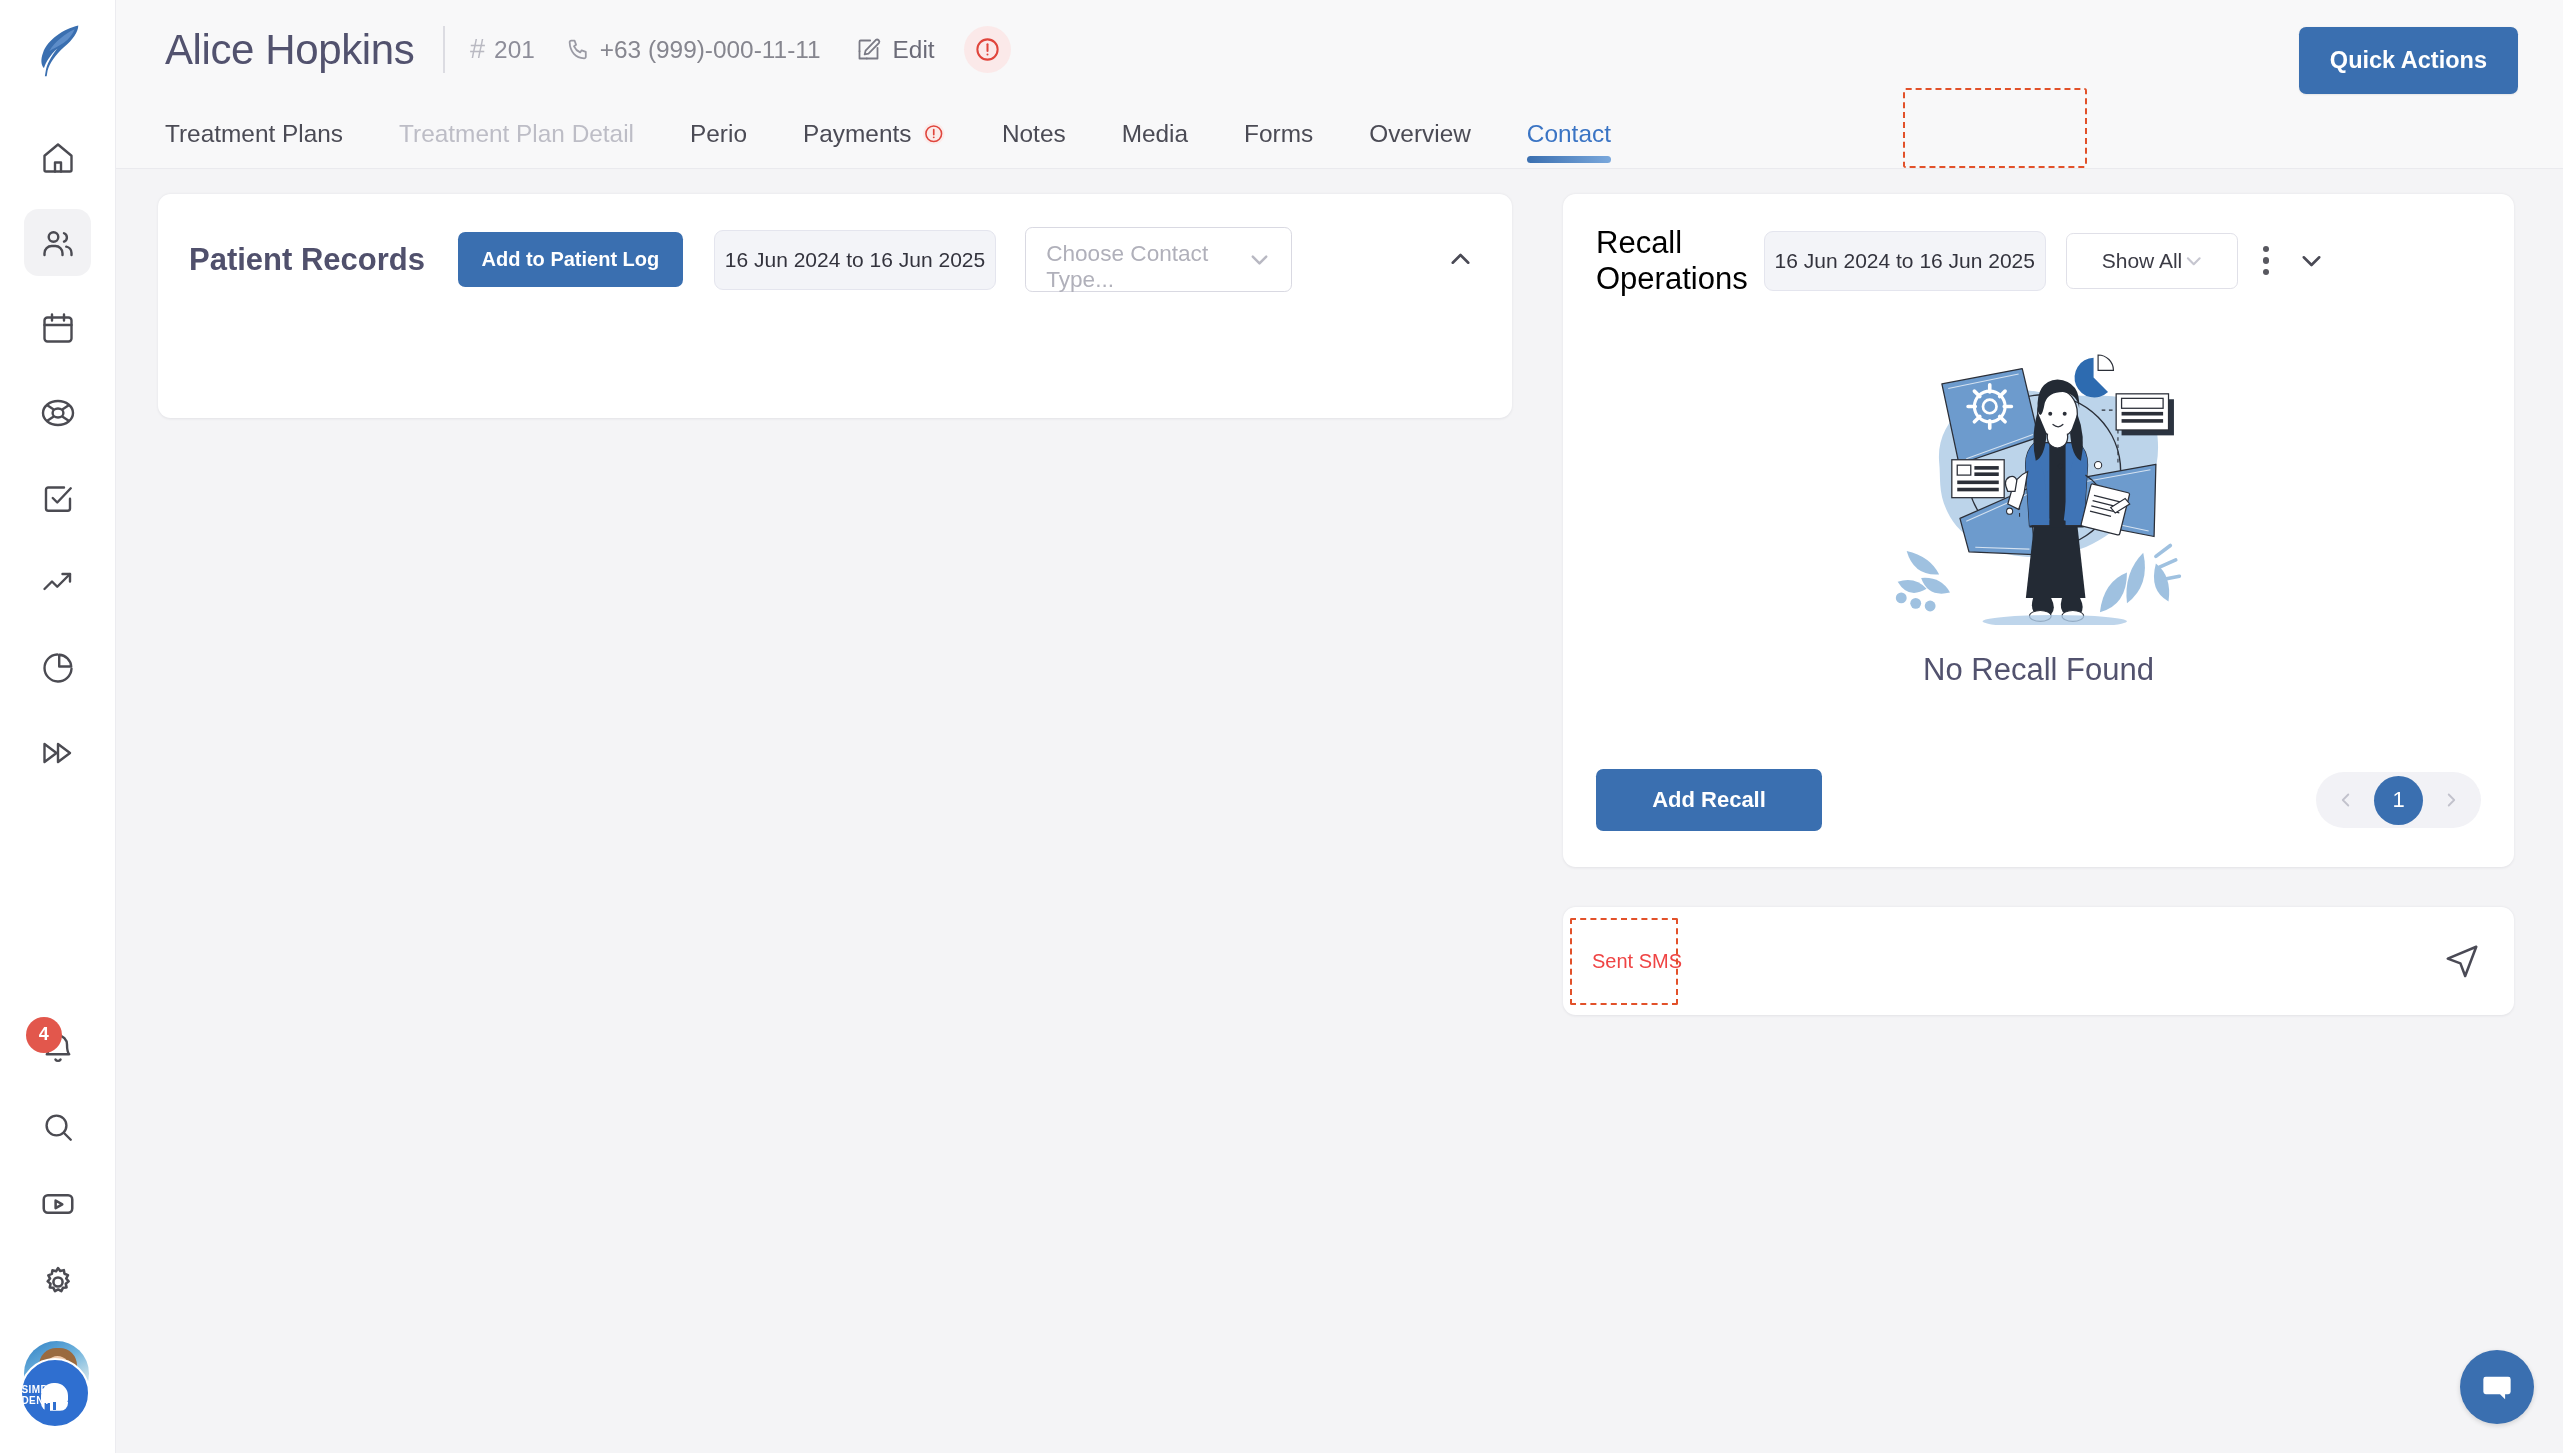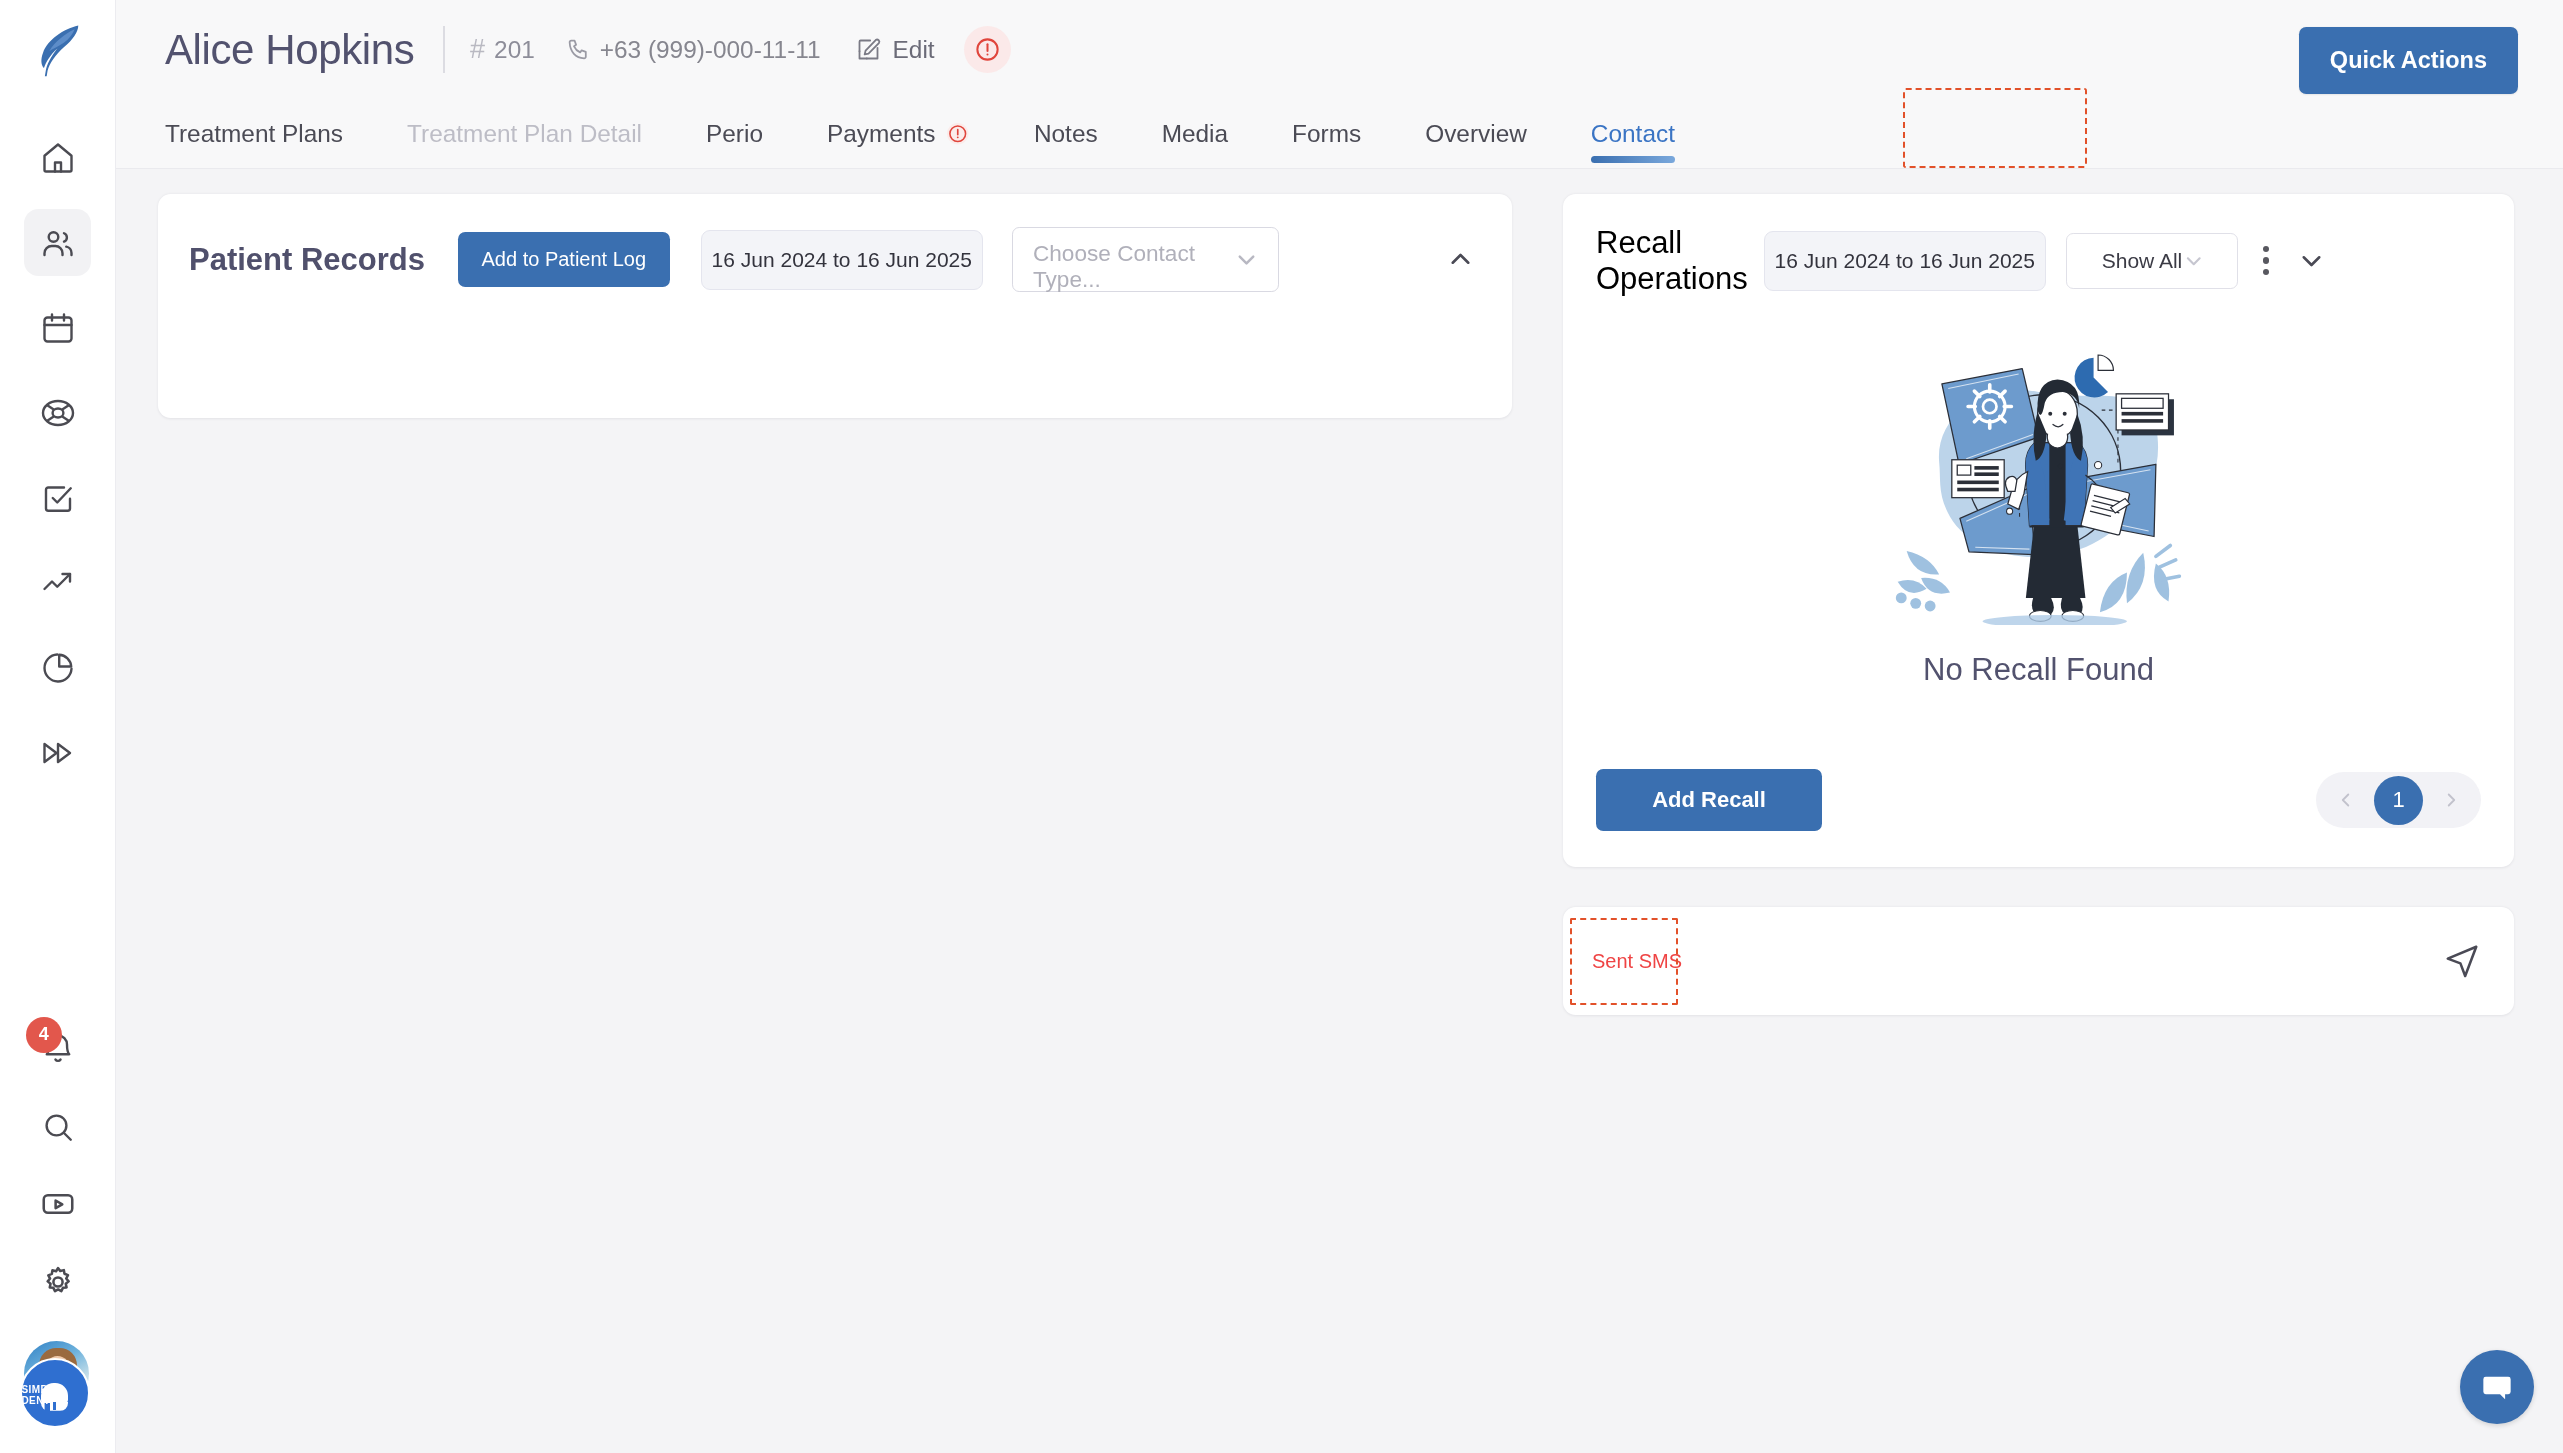--- a/index.html
+++ b/index.html
@@ -121,21 +121,21 @@
   .qa-btn {
     position: absolute; right: 45px; top: 27px;
     background: #3a6fb0; color: #fff;
     font-size: 23.5px; font-weight: 700;
     padding: 20px 31px; border-radius: 7.2px;
     border: none; cursor: pointer;
     box-shadow: 0 0.9px 1.8px rgba(0,0,0,.08);
   }
 
   .tabs {
-    display: flex; align-items: flex-end; padding-left: 49px; gap: 8px;
+    display: flex; align-items: flex-end; padding-left: 49px; gap: 0;
     height: 70px; background: #f8f8f9;
     border-bottom: 0.9px solid #eaeaee;
     position: relative;
     text-align: center;
   }
   .tab {
     font-size: 24.4px; color: #4b4b55; padding: 0 0 20px 0; margin-right: 56px;
     cursor: pointer; position: relative; white-space: nowrap;
   }
   .tab.muted { color: #bdbdc6; }
@@ -161,21 +161,21 @@
     background: #fff; border-radius: 12.7px;
     box-shadow: 0 0.9px 2.7px rgba(30,30,50,.08);
   }
 
   
   .pr-card { height: 224px; padding: 33px 36px 0 31px; }
   .pr-head { display: flex; align-items: center; }
   .pr-title { font-size: 31px; color: #50506c; font-weight: 700; white-space: nowrap; }
   .btn-primary {
     background: #3a6fb0; color: #fff; border: none;
-    font-size: 20px; font-weight: 400;
+    font-size: 20px; font-weight: 700;
     padding: 16.3px 23.5px; border-radius: 7.2px; cursor: pointer; white-space: nowrap;
   }
   .pill-date {
     background: #f3f4f8; border: 0.9px solid #e4e5ee;
     border-radius: 9px; padding: 17px 10px;
     font-size: 21px; color: #33333d; white-space: nowrap; cursor: pointer;
   }
   .select-box {
     border: 0.9px solid #d9d9e2; border-radius: 7.2px;
     height: 65px; width: 267px;

